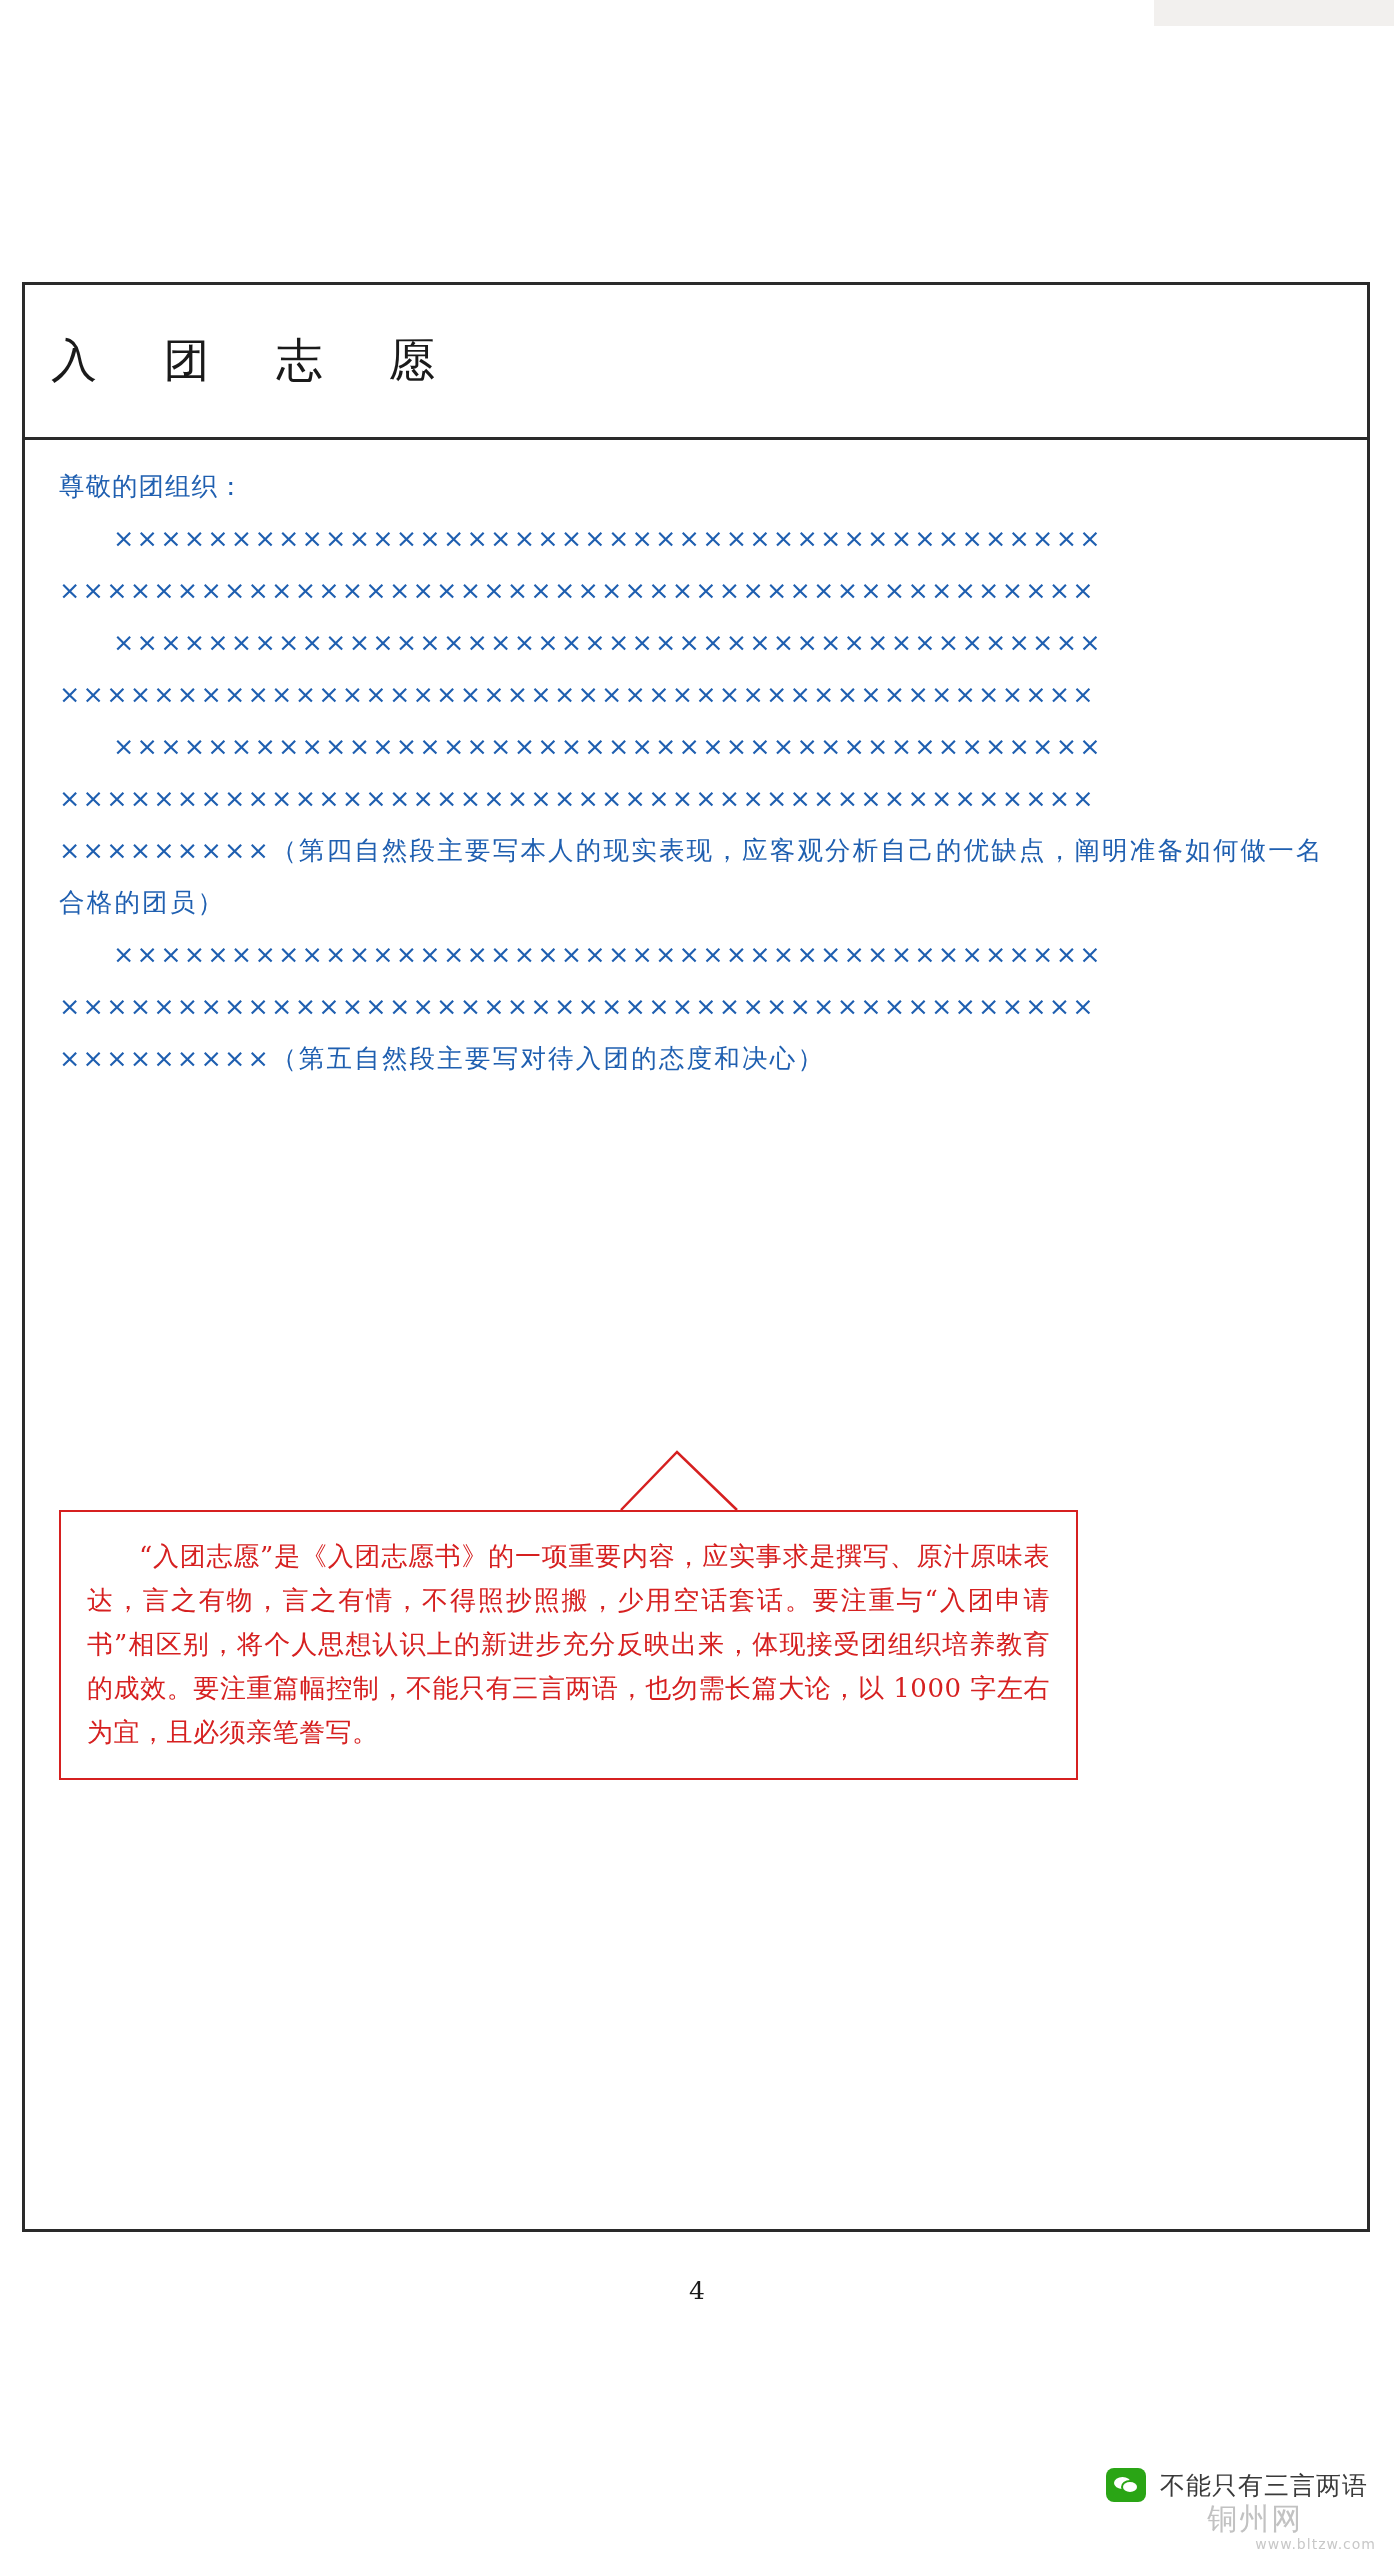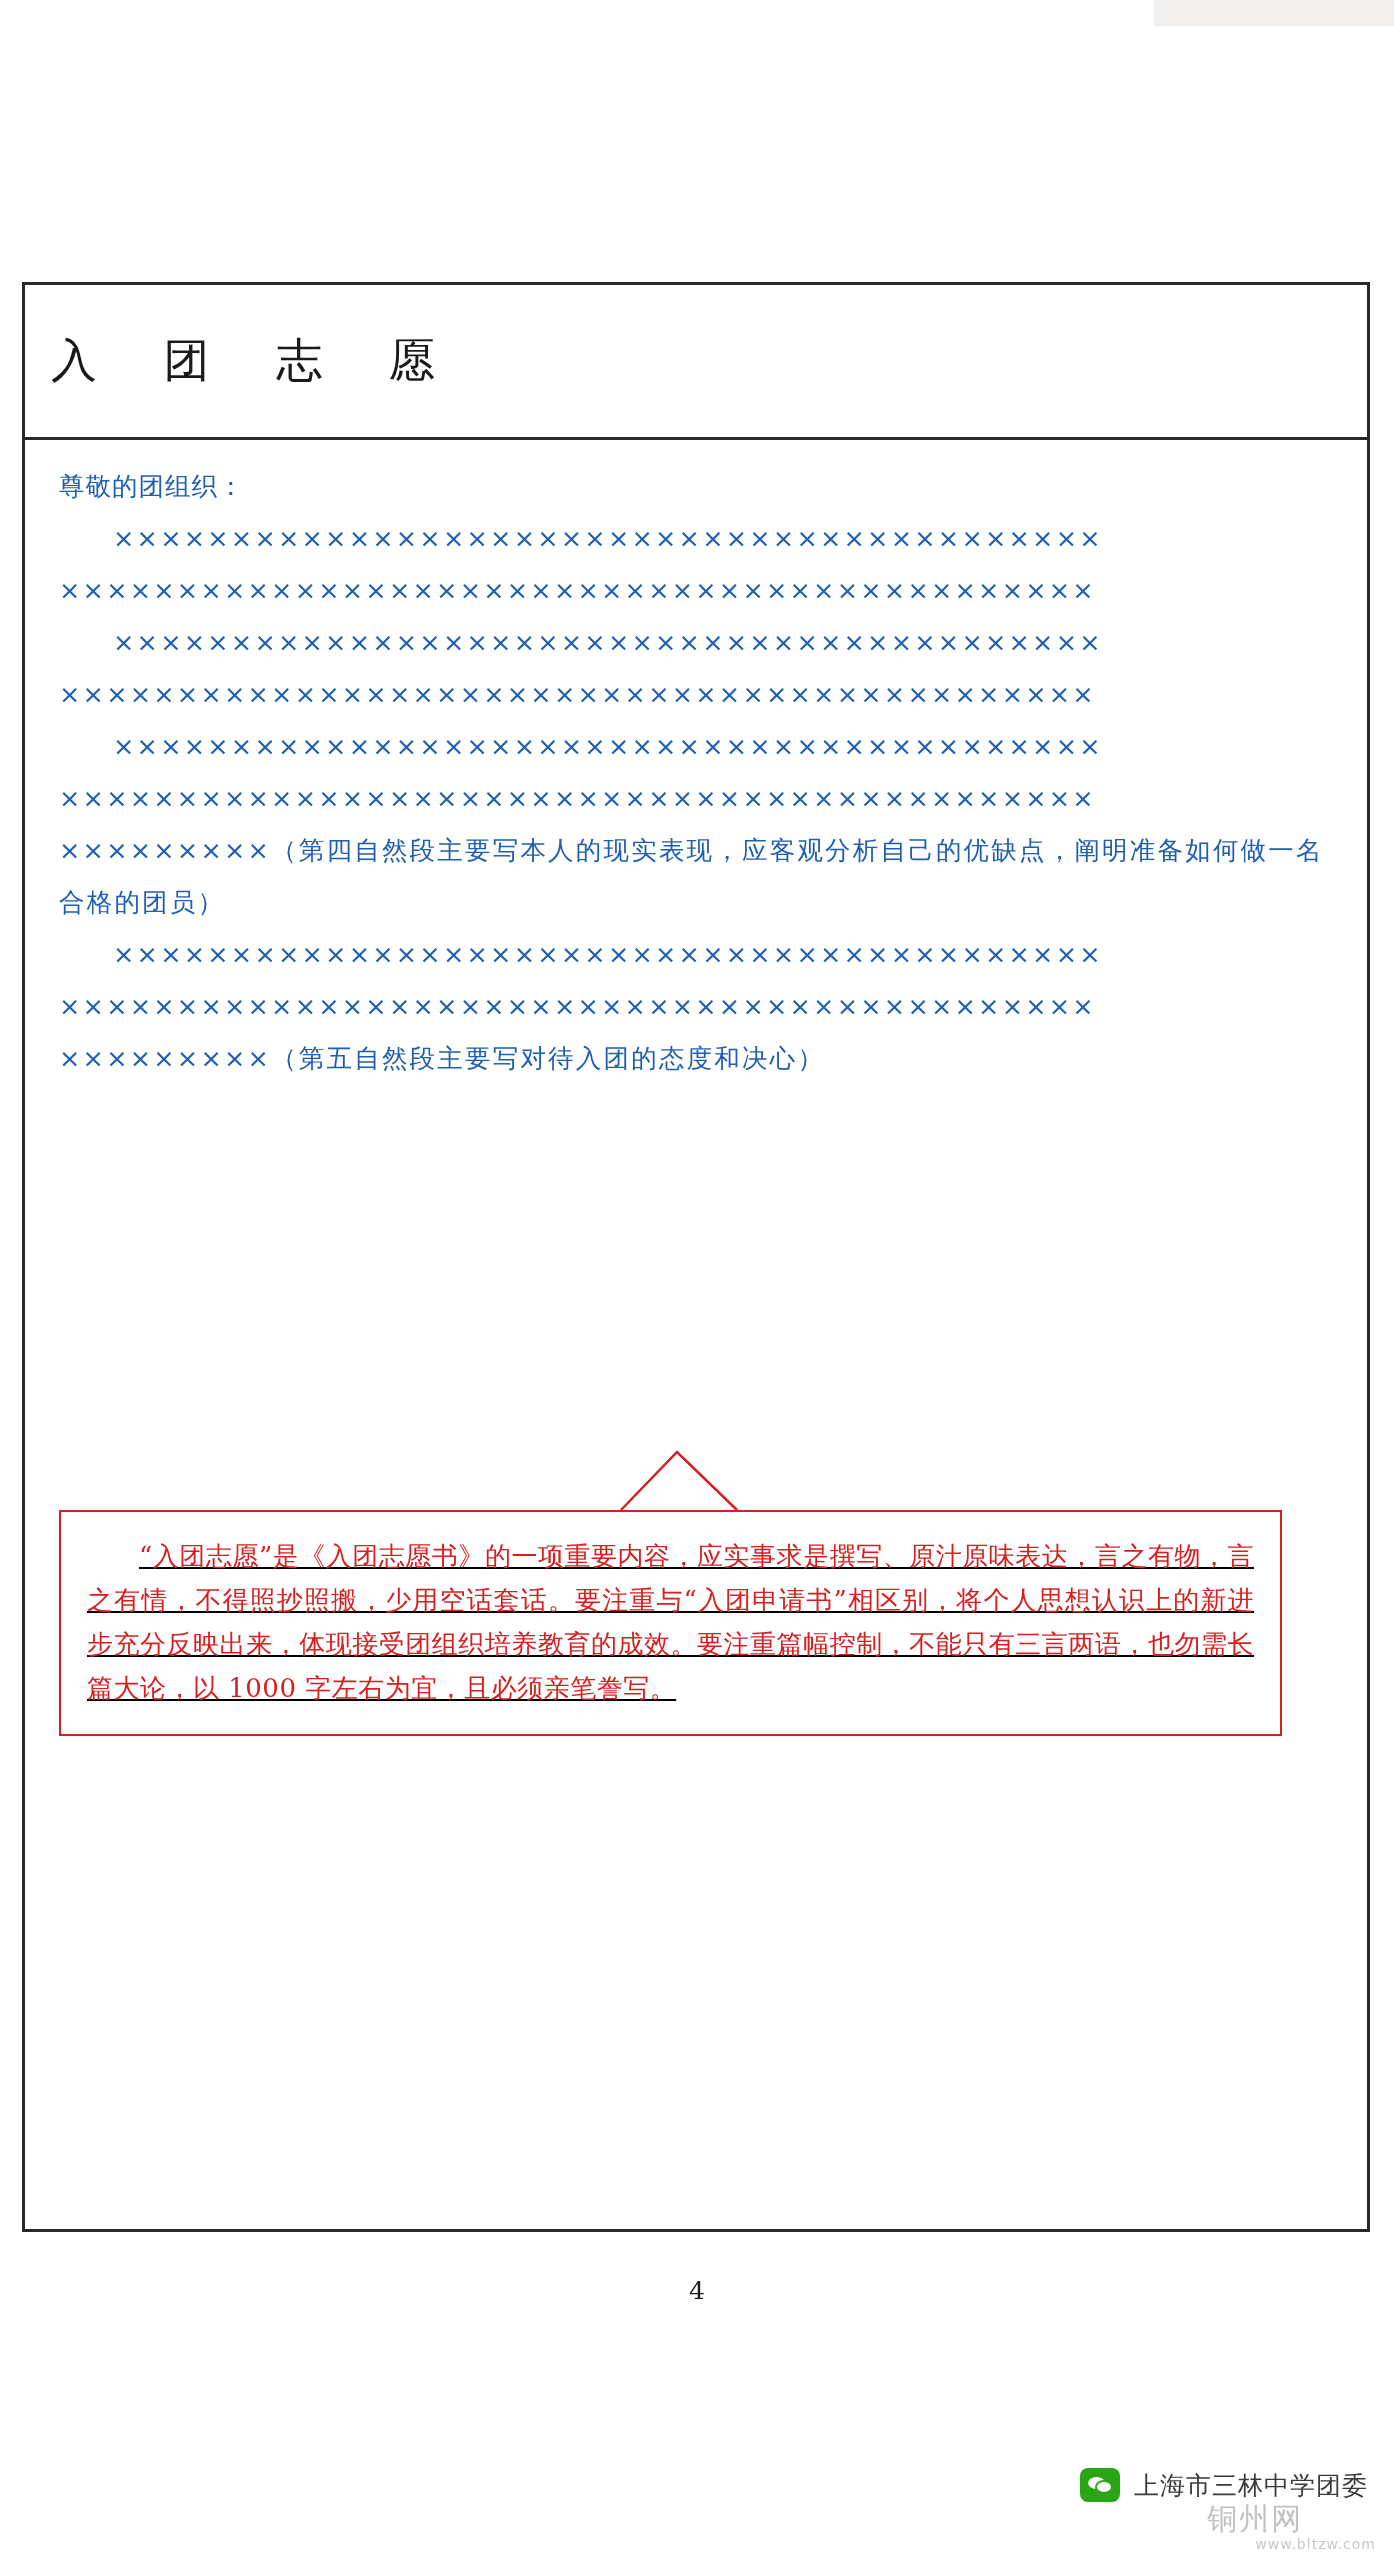--- a/index.html
+++ b/index.html
@@ -81,22 +81,21 @@
   .xline-indent {
     text-indent: 54px;
     letter-spacing: 2.2px;
   }
 
   
   .callout-wrap {
     position: absolute;
     left: 34px;
     top: 1070px;
-    width: 1223px;
-    text-decoration: underline;
+    width: 1019px;
   }
   .pointer {
     position: absolute;
     left: 560px;
     top: -60px;
     width: 120px;
     height: 62px;
   }
   .callout {
     border: 2.5px solid #d62020;
@@ -223,19 +222,19 @@
       </div>
     </div>
 
   </div>
 </div>
 
 <div class="page-number">4</div>
 
 <div class="footer">
   <div class="wechat-badge"></div>
-  <div class="footer-text">上海市三林中学团委</div>
+  <div class="footer-text">不能只有三言两语</div>
 </div>
 
 <div class="watermark">
   <div class="wm-main">铜州网</div>
   <div class="wm-sub">www.bltzw.com</div>
 </div>
 
 </body></html>

